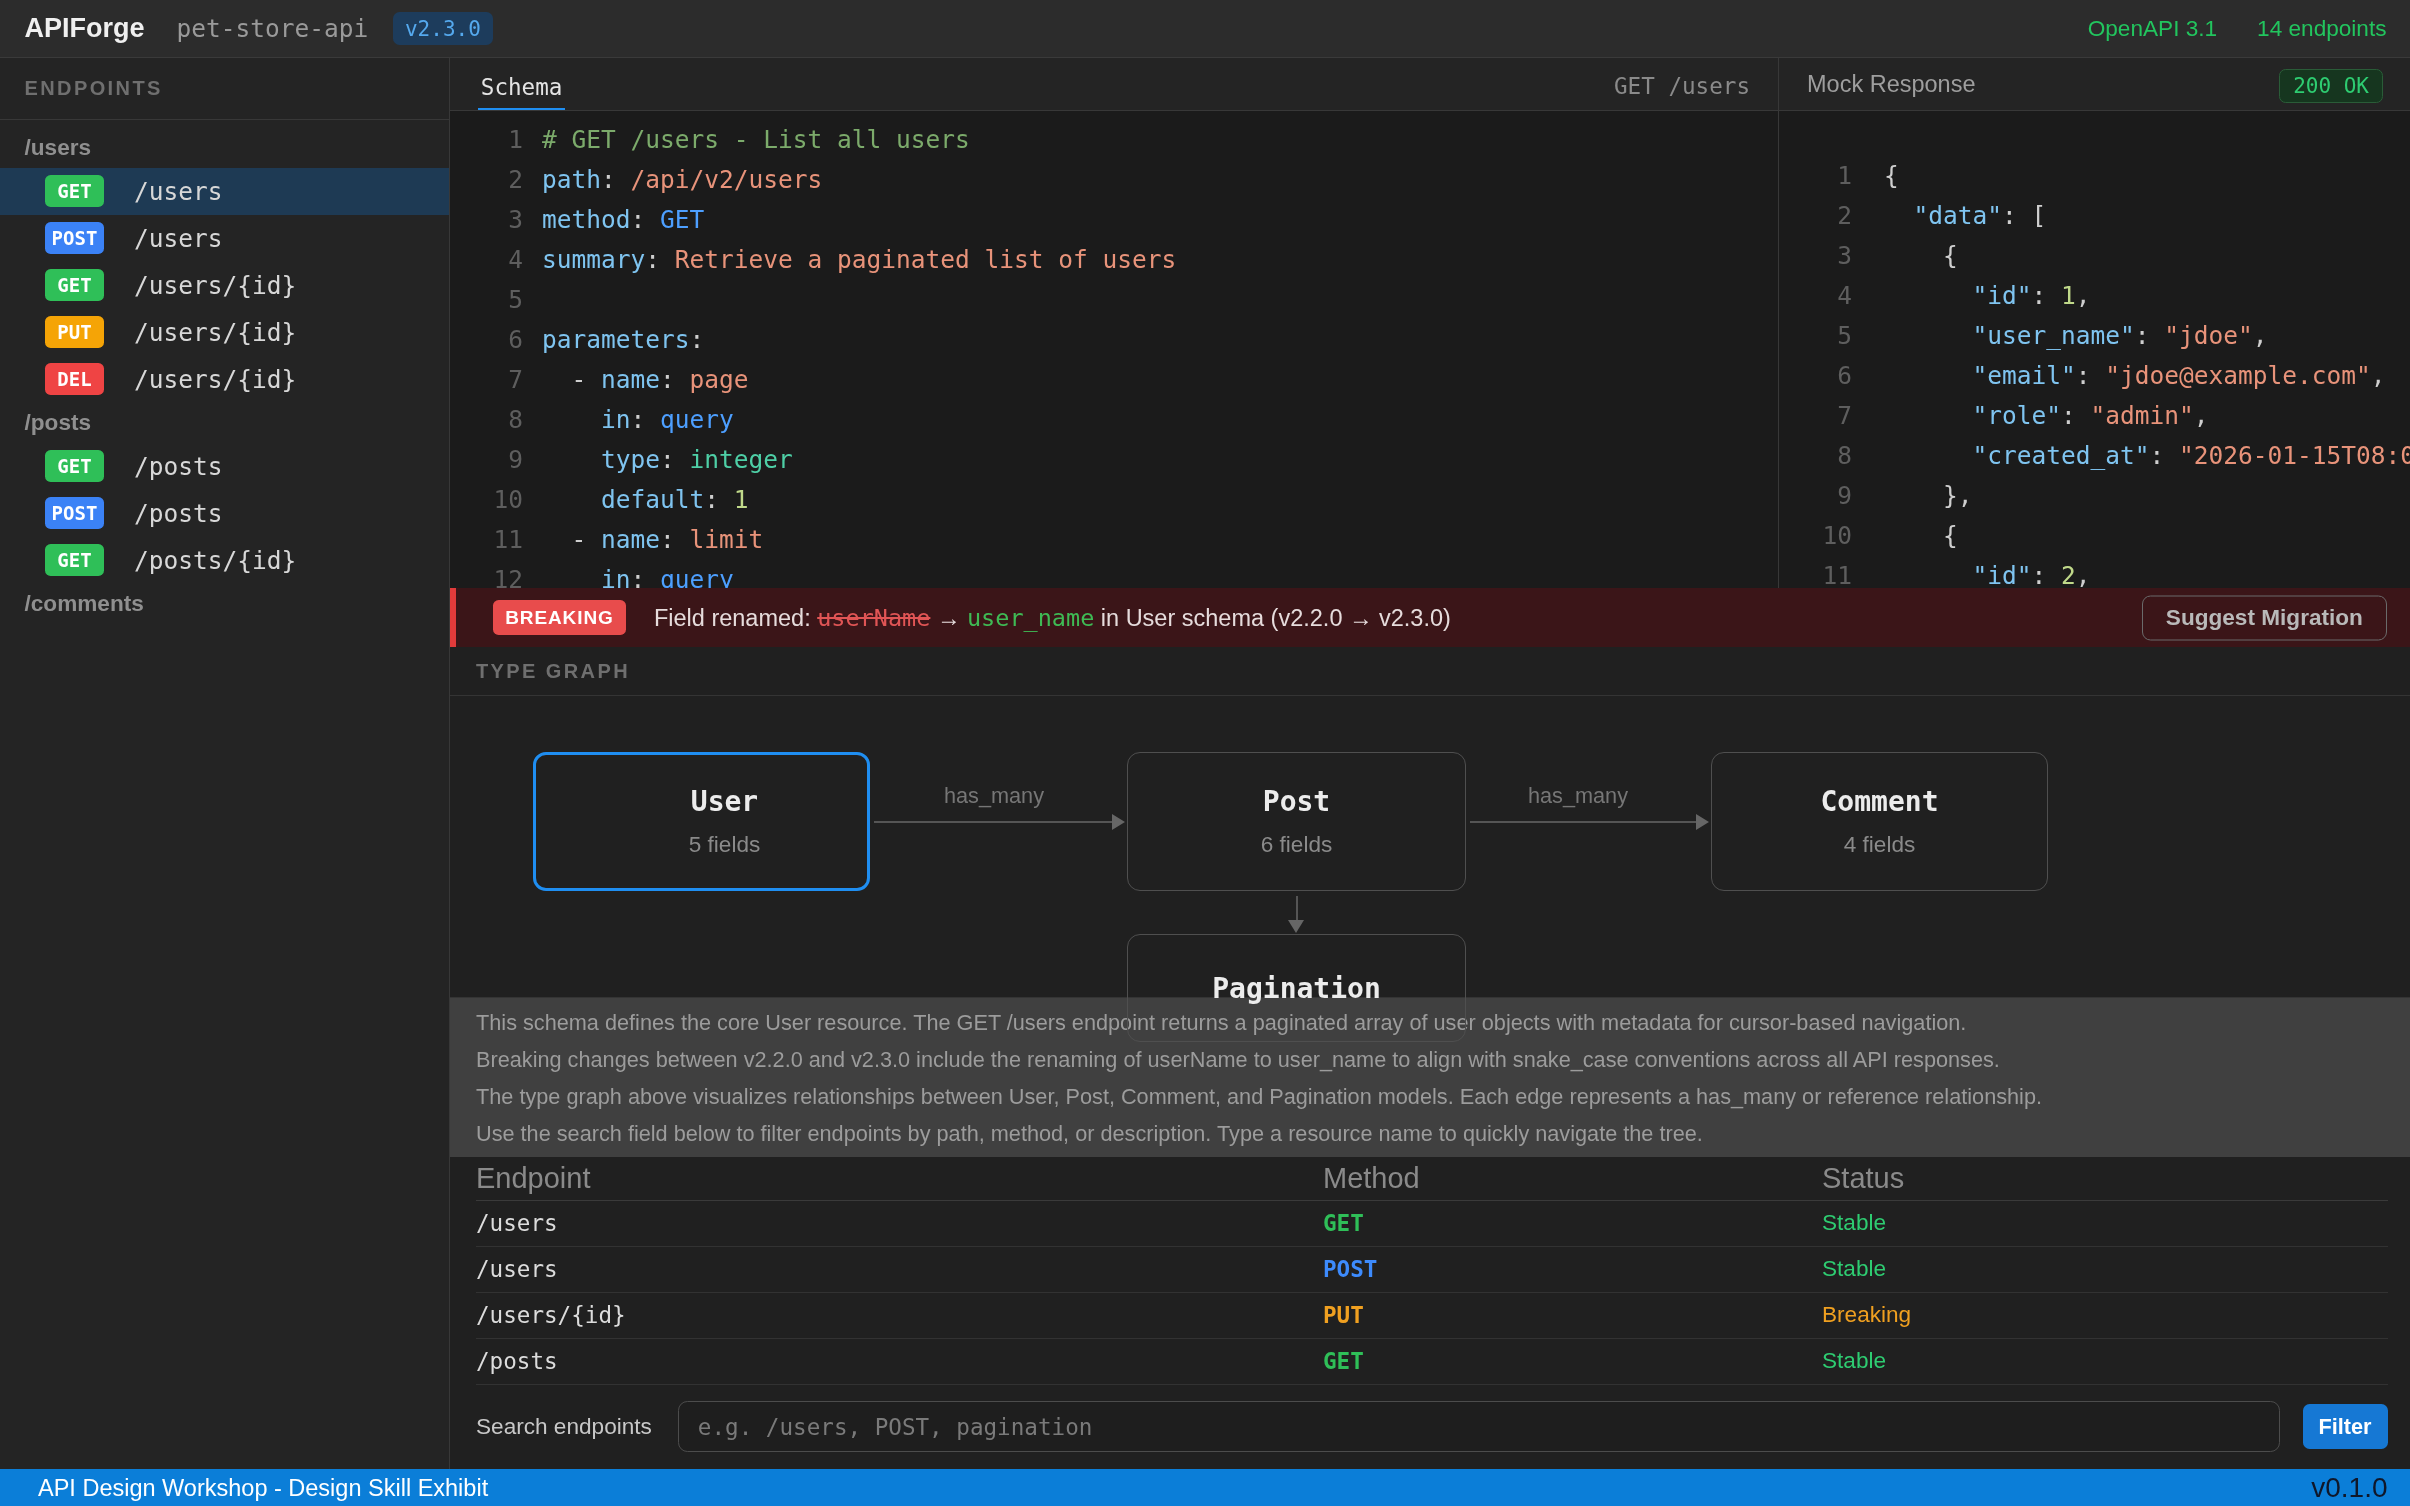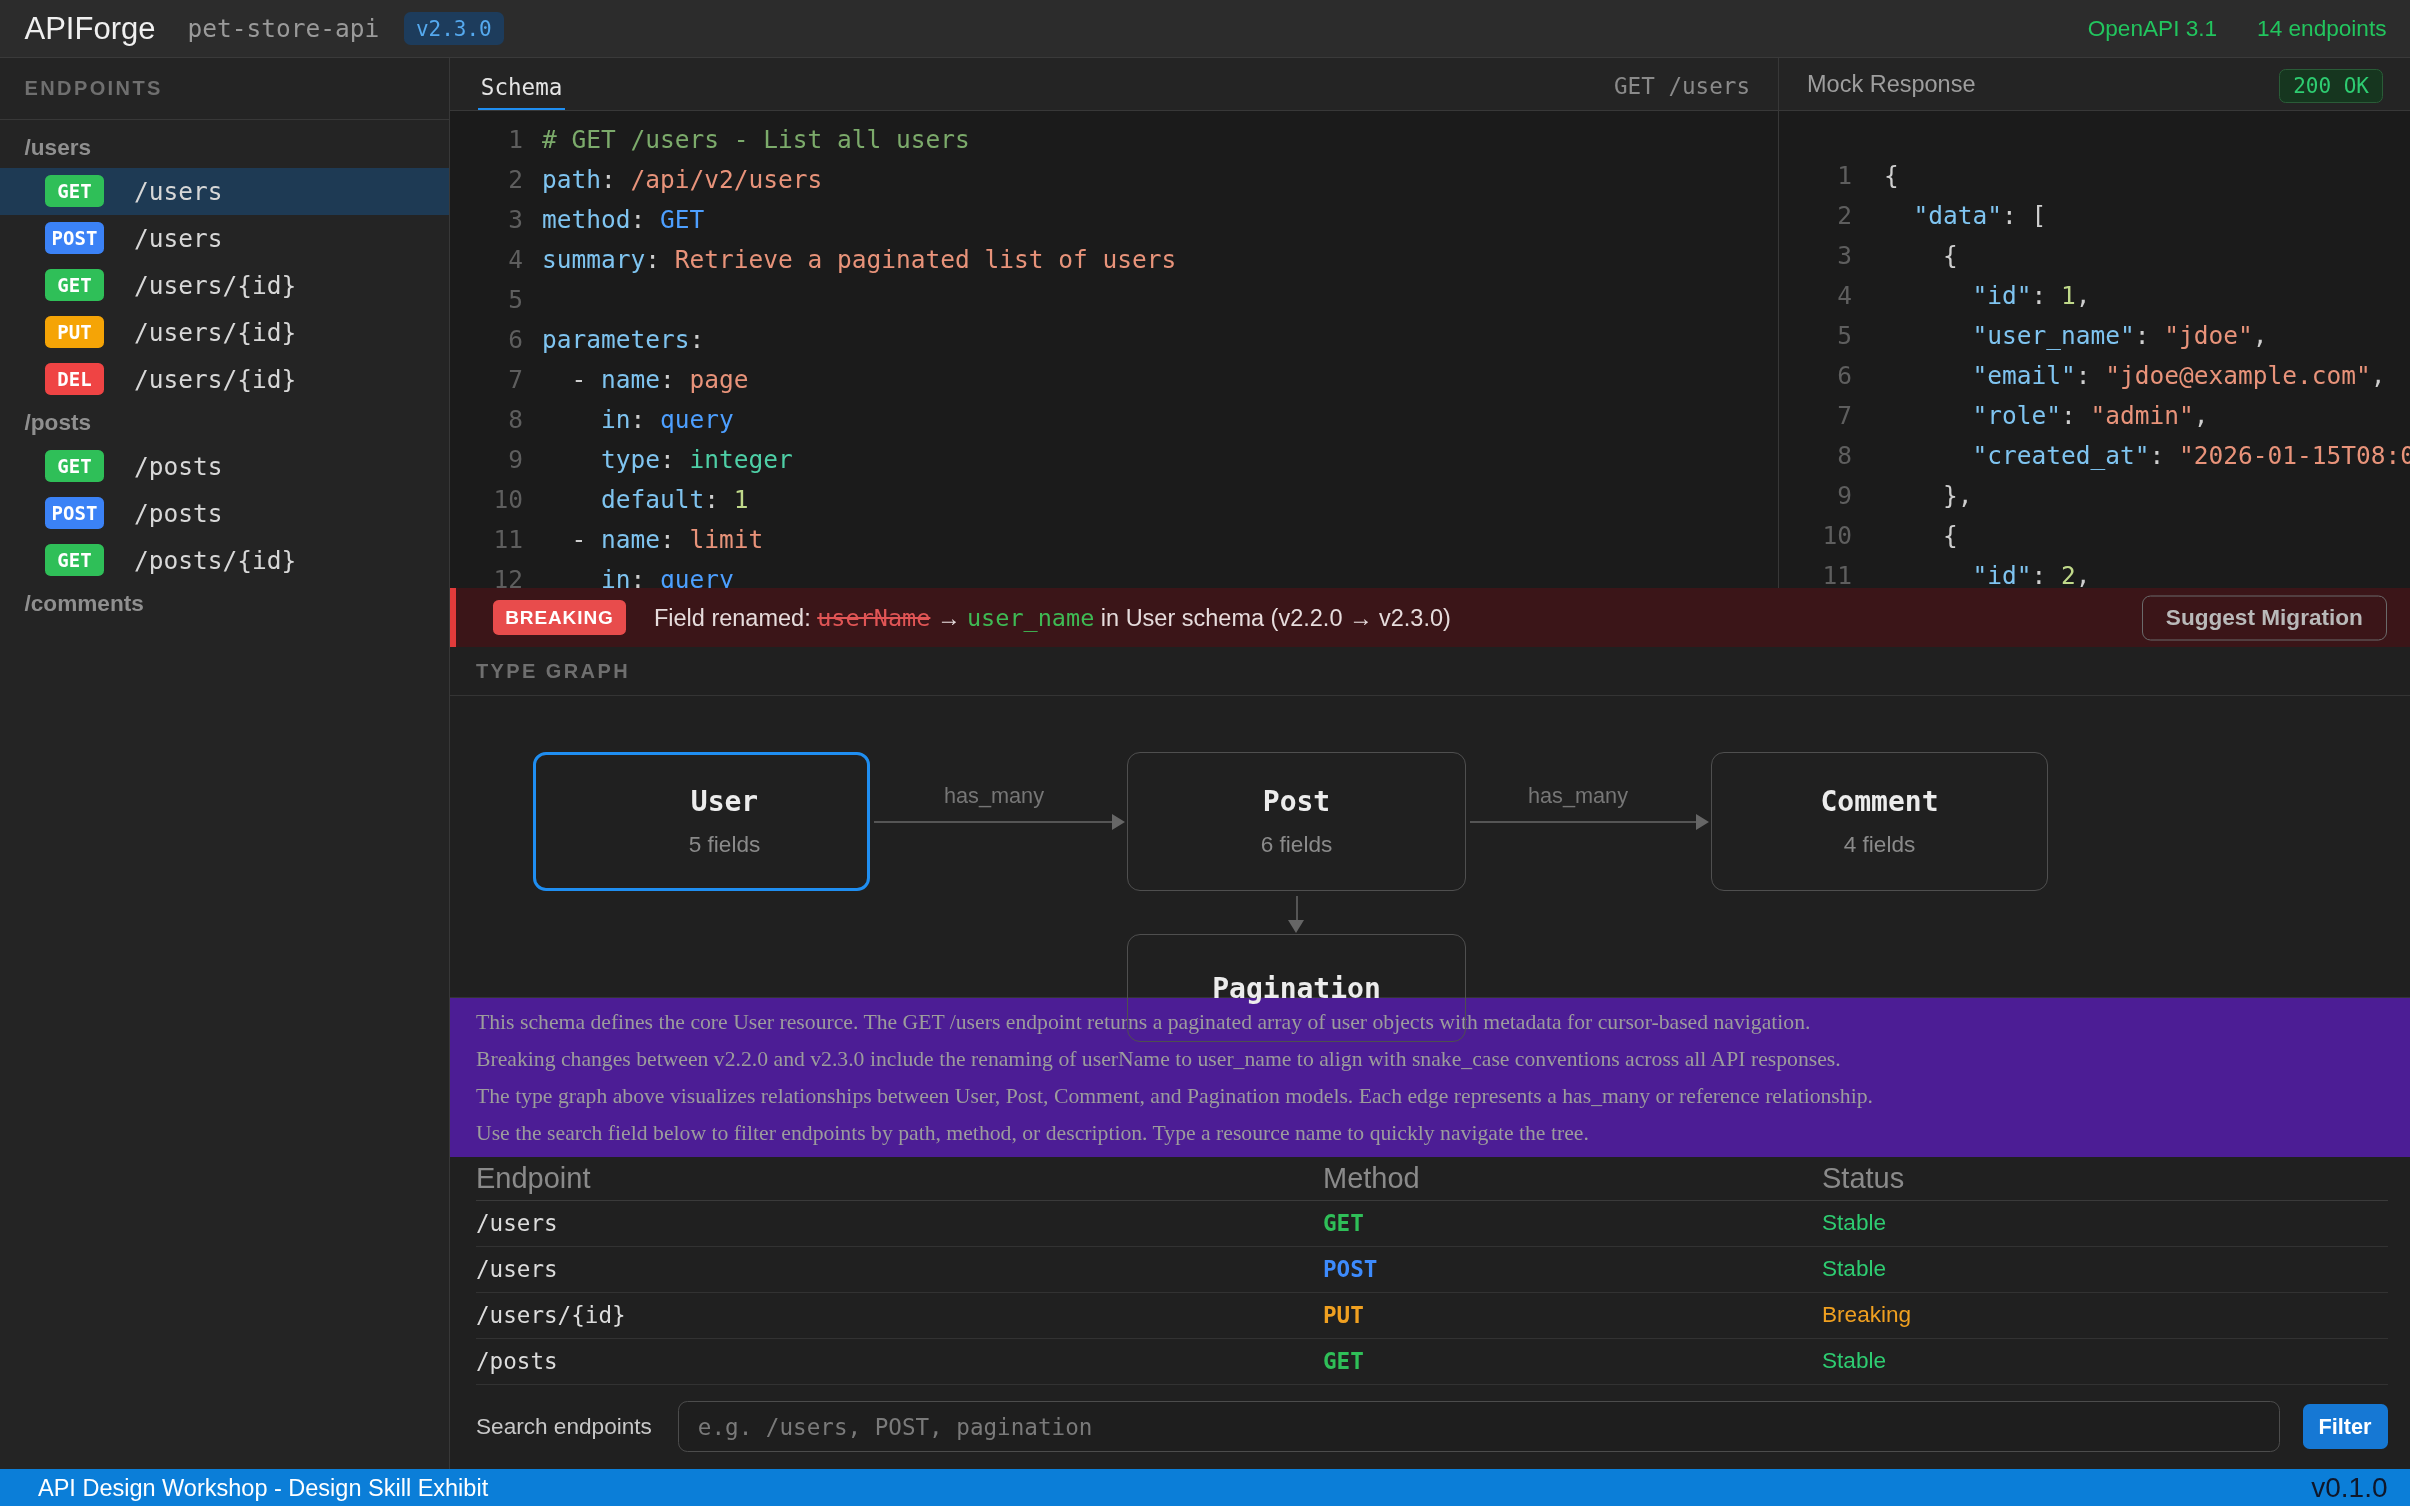--- a/index.html
+++ b/index.html
@@ -2,21 +2,21 @@
 <html style="font-size:15px"><head>
 <meta charset="utf-8">
 <style>
   * { margin:0; padding:0; box-sizing:border-box; }
   html,body { background:#151515; }
   body { font-family:"Liberation Sans", sans-serif; }
   .app { position:relative; width:2411px; height:1507px; background:#1e1e1e; color:#e0e0e0; overflow:hidden; }
 
   
   .topbar { height:58px; background:#2c2c2c; border-bottom:0.9px solid #3a3a3a; display:flex; align-items:center; padding:0 24.5px; }
-  .brand { font-size:31px; font-weight:normal; color:#f0f0f0; }
+  .brand { font-size:27px; font-weight:bold; color:#f0f0f0; }
   .project { font-family:"DejaVu Sans Mono", monospace; font-size:24.5px; color:#9a9a9a; margin-left:32px; }
   .version-badge { font-family:"DejaVu Sans Mono", monospace; font-size:21px; color:#55a9ee; background:#1d3c5c; border-radius:6.6px; padding:4.7px 12.2px; margin-left:24.5px; }
   .topbar-meta { margin-left:auto; font-size:22.6px; color:#22c55e; display:flex; gap:40px; }
 
   
   .body { display:flex; height:1411px; }
   .sidebar { width:450px; flex:none; background:#242424; border-right:0.9px solid #383838; display:flex; flex-direction:column; }
   .content { flex:1; display:flex; flex-direction:column; min-width:0; }
 
   
@@ -72,21 +72,21 @@
   .gnode.hl { border:3.8px solid #1f8ef1; }
   .gnode .ntitle { font-family:"DejaVu Sans Mono", monospace; font-size:28px; font-weight:bold; color:#ececec; position:relative; z-index:6; }
   .gnode .nfields { font-size:22.6px; color:#8a8a8a; }
   .edge-h { position:absolute; height:1.9px; background:#555; z-index:1; }
   .edge-v { position:absolute; width:1.9px; background:#555; z-index:1; }
   .arrow-r { position:absolute; width:0; height:0; border-top:8.5px solid transparent; border-bottom:8.5px solid transparent; border-left:13px solid #666; z-index:1; }
   .arrow-d { position:absolute; width:0; height:0; border-left:8.5px solid transparent; border-right:8.5px solid transparent; border-top:13px solid #666; z-index:1; }
   .edge-label { position:absolute; font-size:21.7px; color:#767676; transform:translateX(-50%); z-index:1; }
 
   
-  .desc-section { height:160px; flex:none; border-top:0.9px solid #343434; padding:5.6px 0 0 26px; background:#4c1d95; position:relative; z-index:2;font-family:Liberation Serif, serif; }
+  .desc-section { height:160px; flex:none; border-top:0.9px solid #343434; padding:5.6px 0 0 26px; background:#404040; position:relative; z-index:2; }
   .desc-section p { font-size:21.7px; line-height:37px; color:#9c9c9c; }
 
   
   .table-section { height:235px; flex:none; background:#202020; padding:0 23.5px 0 26px; }
   table.ep-table { width:100%; border-collapse:collapse; table-layout:fixed; }
   .ep-table col.c1 { width:847px; } .ep-table col.c2 { width:499px; }
   .ep-table th { text-align:left; font-size:29px; font-weight:normal; color:#8a8a8a; height:43px; border-bottom:1.9px solid #3a3a3a;margin-left:31px; }
   .ep-table td { height:46px; border-bottom:1.9px solid #323232; font-size:22.6px; }
   .td-endpoint { font-family:"DejaVu Sans Mono", monospace; color:#dcdcdc; }
   .td-method { font-family:"DejaVu Sans Mono", monospace; font-weight:bold; }

